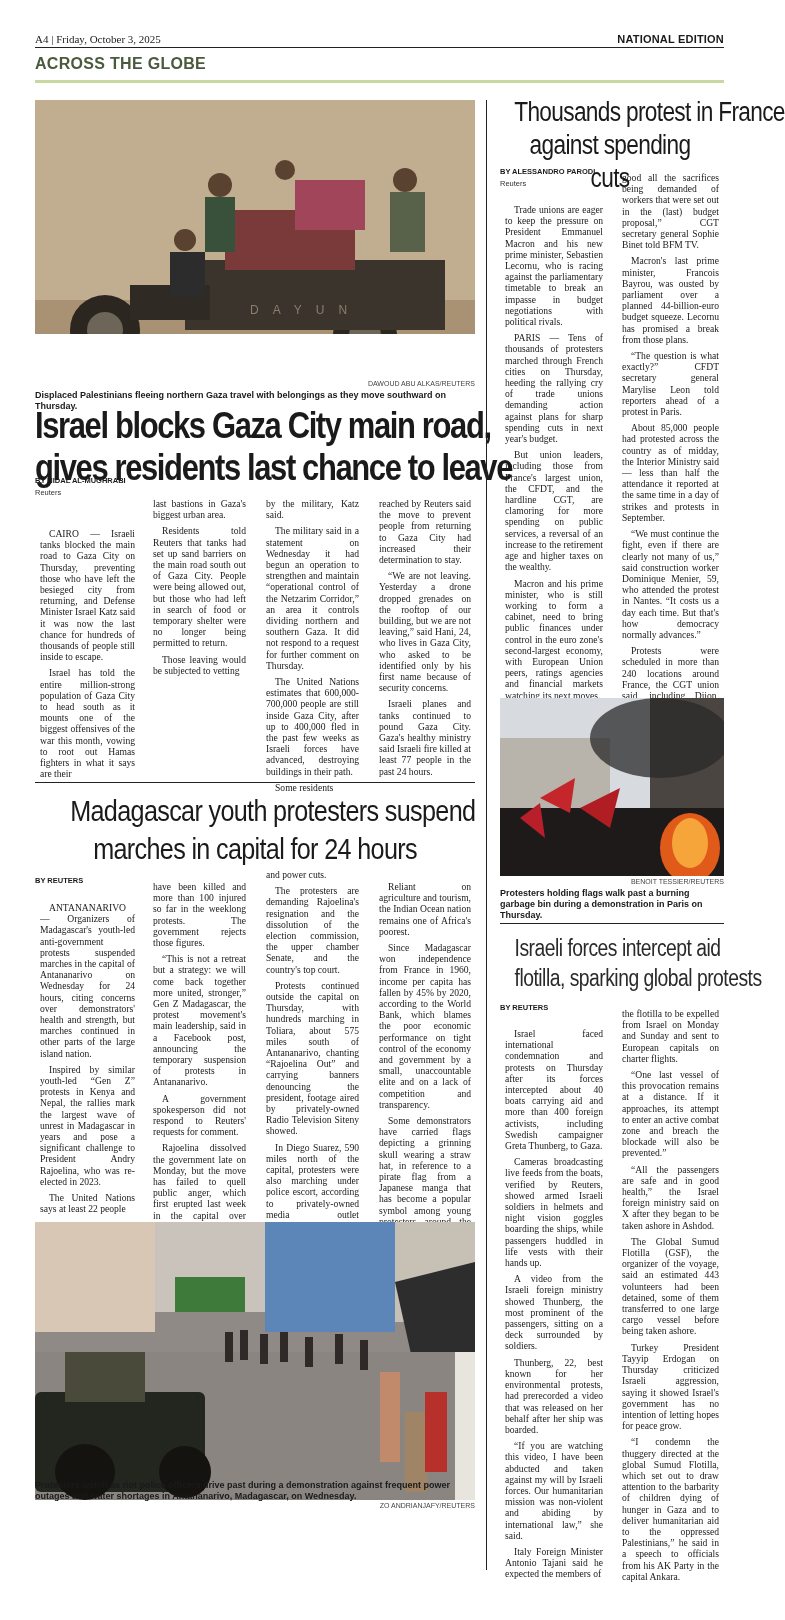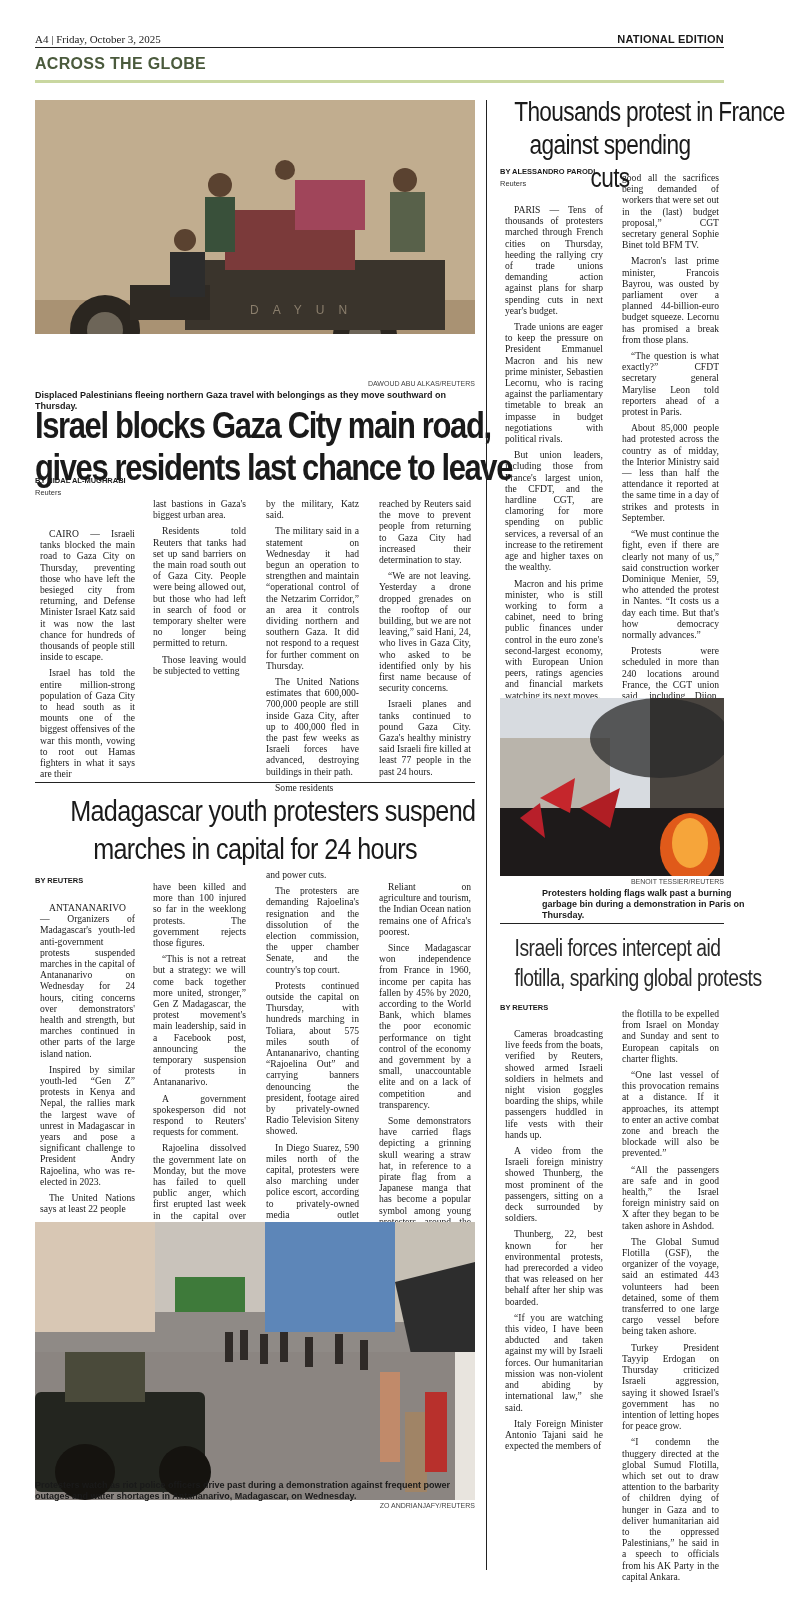--- a/index.html
+++ b/index.html
@@ -93,22 +93,22 @@
 
 <div class="abs hed-light" style="left:496px;top:96px;width:228px;">
   <div style="white-space:nowrap;">Thousands protest in France</div>
   <div>against spending cuts</div>
 </div>
 <div class="abs" style="left:500px;top:167px;width:110px;">
   <div class="byline">BY ALESSANDRO PARODI</div>
   <div class="agency">Reuters</div>
 </div>
 <div class="abs col" style="left:500px;top:199px;width:108px;">
+  <p>Trade unions are eager to keep the pressure on President Emmanuel Macron and his new prime minister, Sebastien Lecornu, who is racing against the parliamentary timetable to break an impasse in budget negotiations with political rivals.</p>
   <p>PARIS — Tens of thousands of protesters marched through French cities on Thursday, heeding the rallying cry of trade unions demanding action against plans for sharp spending cuts in next year's budget.</p>
-  <p>Trade unions are eager to keep the pressure on President Emmanuel Macron and his new prime minister, Sebastien Lecornu, who is racing against the parliamentary timetable to break an impasse in budget negotiations with political rivals.</p>
   <p>But union leaders, including those from France's largest union, the CFDT, and the hardline CGT, are clamoring for more spending on public services, a reversal of an increase to the retirement age and higher taxes on the wealthy.</p>
   <p>Macron and his prime minister, who is still working to form a cabinet, need to bring public finances under control in the euro zone's second-largest economy, with European Union peers, ratings agencies and financial markets watching its next moves.</p>
   <p>“We need to ... end for</p>
 </div>
 <div class="abs col" style="left:617px;top:167px;width:107px;">
   <p style="text-indent:0">good all the sacrifices being demanded of workers that were set out in the (last) budget proposal,” CGT secretary general Sophie Binet told BFM TV.</p>
   <p>Macron's last prime minister, Francois Bayrou, was ousted by parliament over a planned 44-billion-euro budget squeeze. Lecornu has promised a break from those plans.</p>
   <p>“The question is what exactly?” CFDT secretary general Marylise Leon told reporters ahead of a protest in Paris.</p>
   <p>About 85,000 people had protested across the country as of midday, the Interior Ministry said — less than half the attendance it reported at the same time in a day of strikes and protests in September.</p>
   <p>“We must continue the fight, even if there are clearly not many of us,” said construction worker Dominique Menier, 59, who attended the protest in Nantes. “It costs us a day each time. But that's how democracy normally advances.”</p>
@@ -123,32 +123,33 @@
     <ellipse cx="160" cy="40" rx="70" ry="40" fill="#2a2a2a" opacity=".75"></ellipse>
     <rect x="0" y="110" width="224" height="68" fill="#1e1a1a"></rect>
     <polygon points="40,100 75,80 70,115" fill="#c5262c"></polygon>
     <polygon points="80,110 120,90 110,130" fill="#b01e24"></polygon>
     <polygon points="20,120 40,105 45,140" fill="#b81f2a"></polygon>
     <ellipse cx="190" cy="150" rx="30" ry="35" fill="#e05a1a"></ellipse>
     <ellipse cx="190" cy="145" rx="18" ry="25" fill="#f6a53a"></ellipse>
   </svg>
 </div>
 <div class="abs credit" style="left:500px;top:878px;width:224px;">BENOIT TESSIER/REUTERS</div>
-<div class="abs caption" style="left:500px;top:888px;width:224px;margin-left:42px;">Protesters holding flags walk past a burning garbage bin during a demonstration in Paris on Thursday.</div>
+<div class="abs caption" style="left:500px;top:888px;width:224px;">Protesters holding flags walk past a burning garbage bin during a demonstration in Paris on Thursday.</div>
 
 <div class="abs hrule" style="left:500px;top:923px;width:224px;"></div>
 
 <div class="abs hed-light-sm" style="left:496px;top:933px;width:232px;">
   <div style="white-space:nowrap;">Israeli forces intercept aid</div>
   <div style="white-space:nowrap;">flotilla, sparking global protests</div>
 </div>
 <div class="abs" style="left:500px;top:1003px;width:110px;">
   <div class="byline">BY REUTERS</div>
 </div>
 <div class="abs col" style="left:500px;top:1023px;width:108px;">
+  <p>Israel faced international condemnation and protests on Thursday after its forces intercepted about 40 boats carrying aid and more than 400 foreign activists, including Swedish campaigner Greta Thunberg, to Gaza.</p>
   <p>Cameras broadcasting live feeds from the boats, verified by Reuters, showed armed Israeli soldiers in helmets and night vision goggles boarding the ships, while passengers huddled in life vests with their hands up.</p>
   <p>A video from the Israeli foreign ministry showed Thunberg, the most prominent of the passengers, sitting on a deck surrounded by soldiers.</p>
   <p>Thunberg, 22, best known for her environmental protests, had prerecorded a video that was released on her behalf after her ship was boarded.</p>
   <p>“If you are watching this video, I have been abducted and taken against my will by Israeli forces. Our humanitarian mission was non-violent and abiding by international law,” she said.</p>
   <p>Italy Foreign Minister Antonio Tajani said he expected the members of</p>
 </div>
 <div class="abs col" style="left:617px;top:1003px;width:107px;">
   <p style="text-indent:0">the flotilla to be expelled from Israel on Monday and Sunday and sent to European capitals on charter flights.</p>
   <p>“One last vessel of this provocation remains at a distance. If it approaches, its attempt to enter an active combat zone and breach the blockade will also be prevented.”</p>
   <p>“All the passengers are safe and in good health,” the Israel foreign ministry said on X after they began to be taken ashore in Ashdod.</p>

